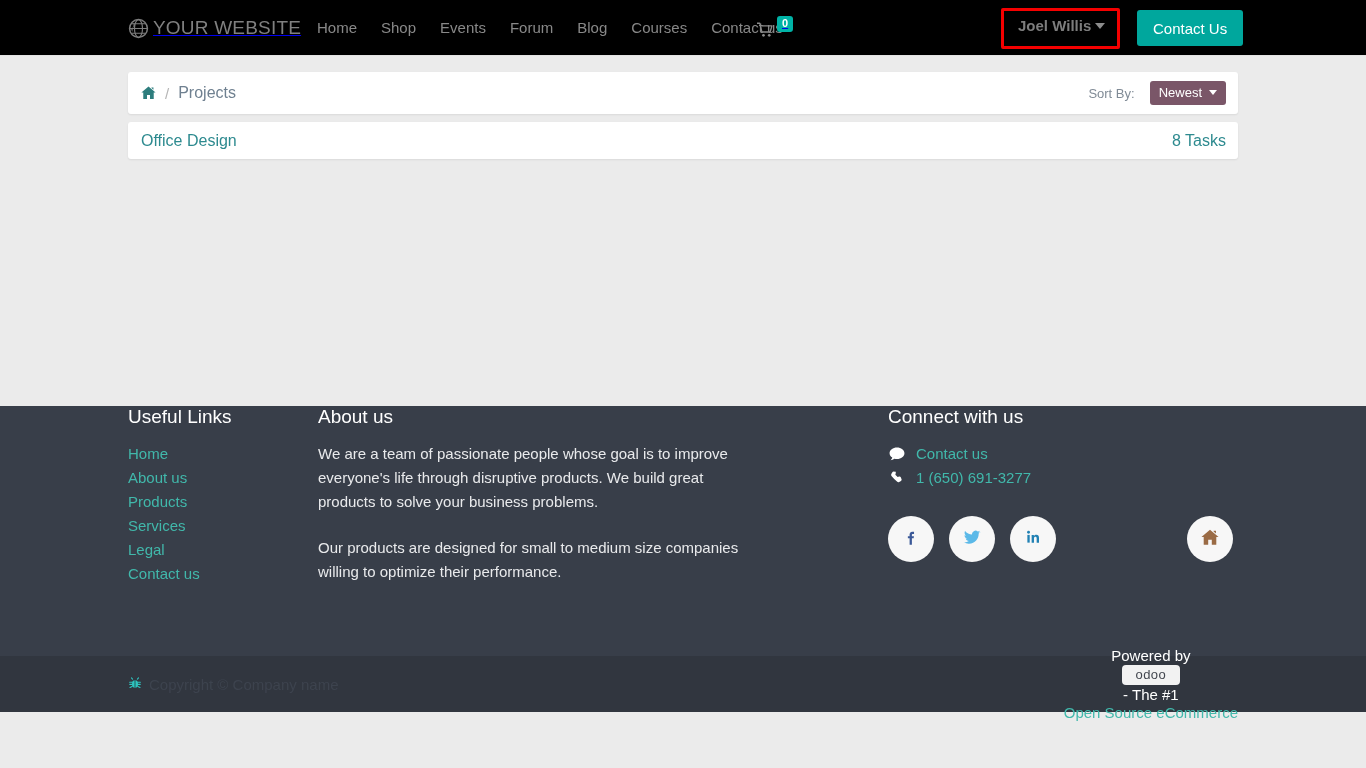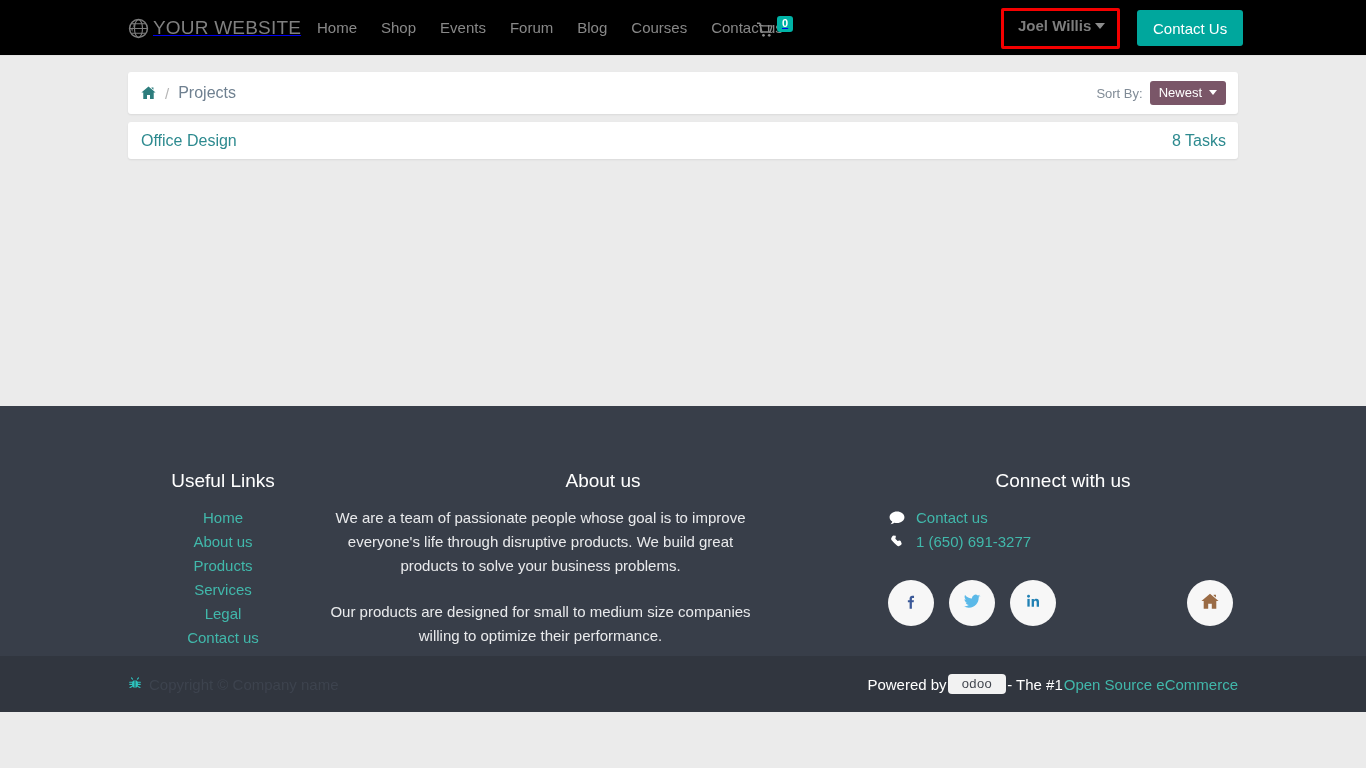--- a/index.html
+++ b/index.html
@@ -160,21 +160,21 @@
     margin: 0 9px;
     font-size: 15px;
   }
   .bc-current {
     color: #6f8090;
     font-size: 16px;
   }
   .sortby {
     margin-left: auto;
     display: flex; align-items: center;
-    gap: 7px;
+    gap: 15px;
   }
   .sortby-label {
     color: #808b96;
     font-size: 13px;
   }
   .sortby-btn {
     background: #7a5668;
     color: #ffffff;
     font-size: 13px;
     border: none;
@@ -206,24 +206,22 @@
 
   
   .footer {
     background: #383e49;
     height: 306px;
     position: relative;
   }
   .footer-inner {
     width: 1110px;
     margin: 0 auto;
-    padding-top: 64px;
     position: relative;
     display: flex;
-    text-align: center;
   }
   .f-col-links { width: 190px; }
   .f-col-about { width: 570px; }
   .f-col-connect { flex: 1; }
 
   .f-title {
     color: #ffffff;
     font-size: 19px;
     font-weight: 400;
     margin: 0 0 14px 0;
@@ -298,20 +296,21 @@
     font-size: 15px;
   }
   .bug-icon { width: 14px; height: 14px; display:block; }
   .powered {
     margin-left: auto;
     display: flex; align-items: center;
     gap: 1px;
     color: #ffffff;
     font-size: 15px;
     white-space: nowrap;
+    flex-direction: column;
   }
   .odoo-badge {
     background: #f2f2f2;
     color: #43474f;
     font-size: 13px;
     border-radius: 4px;
     padding: 2px 14px 3px;
     letter-spacing: .4px;
   }
   .powered-link {

